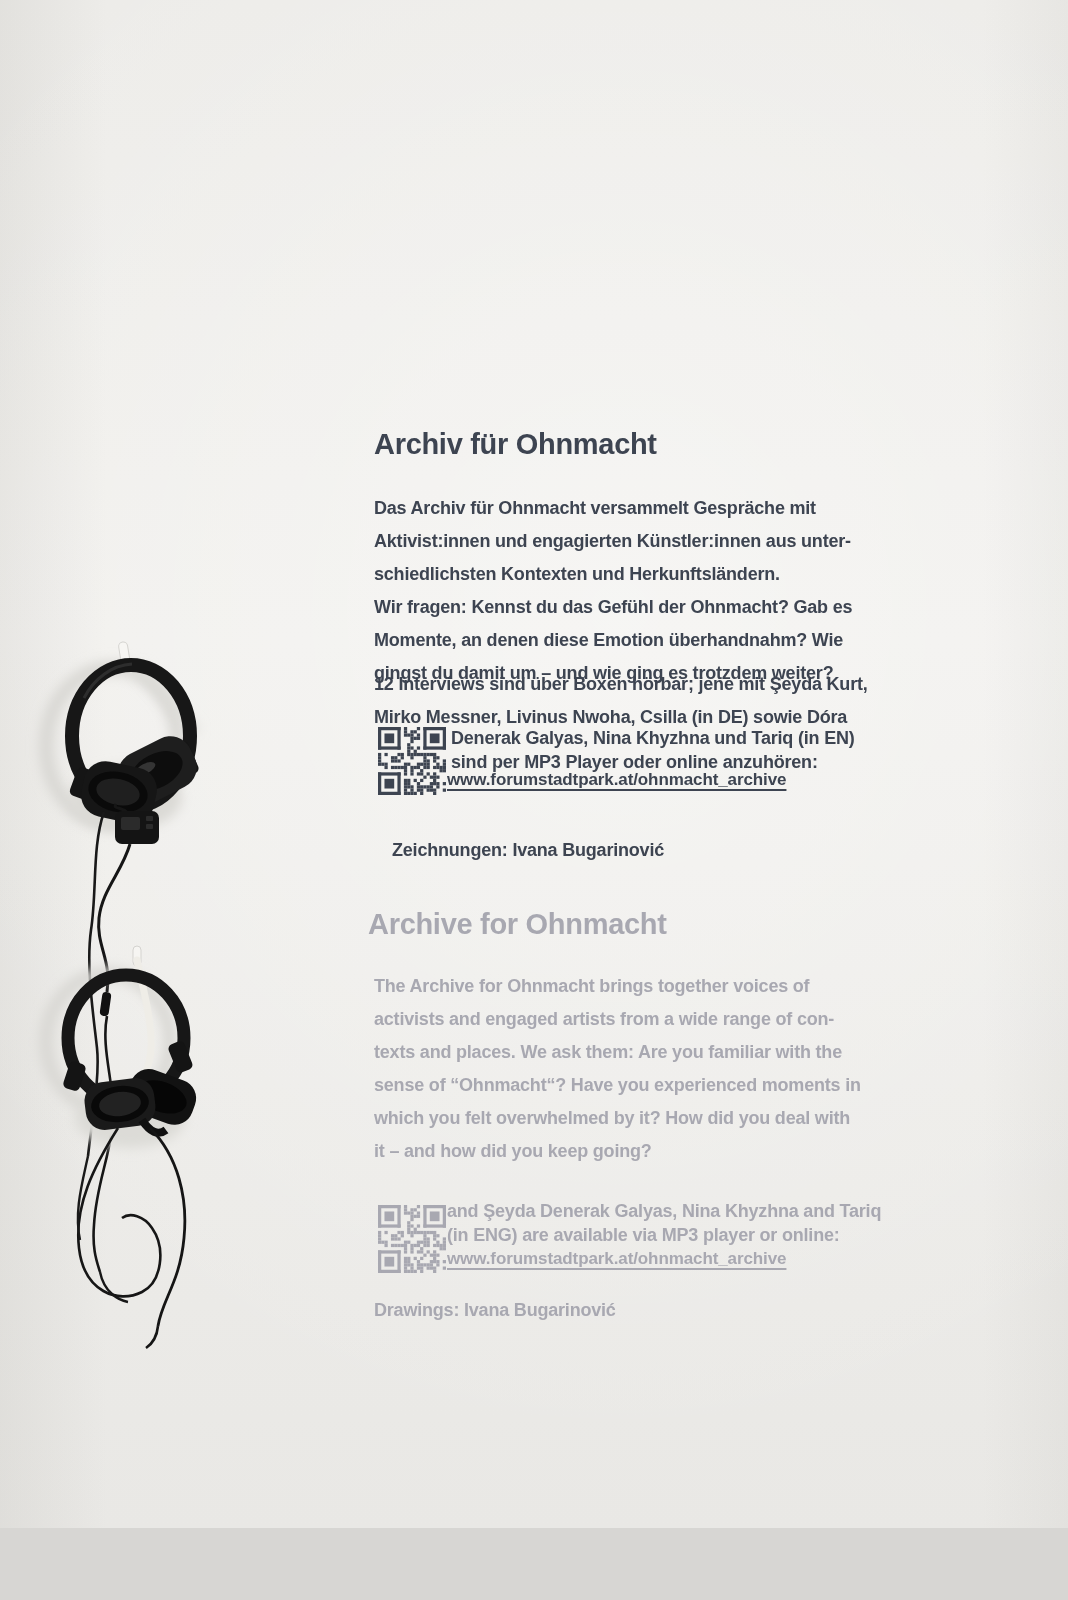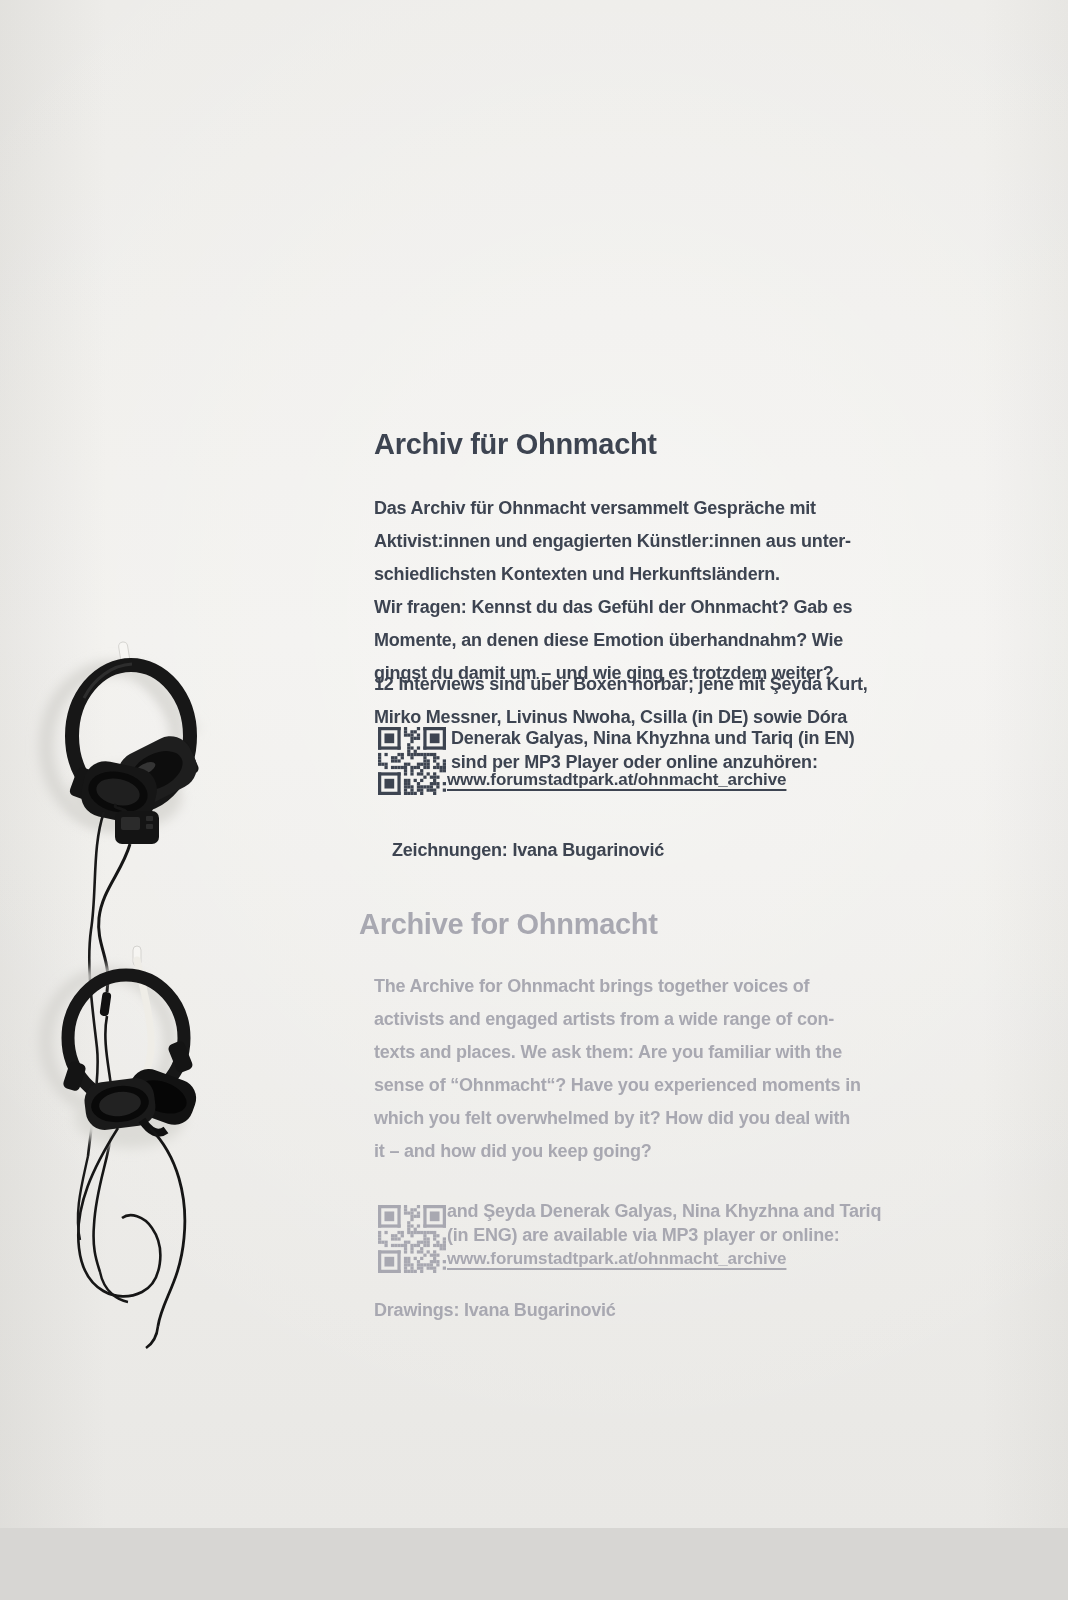--- a/index.html
+++ b/index.html
@@ -264,21 +264,21 @@
         <rect x="6.476190476190476" y="51.80952380952381" width="9.714285714285715" height="9.714285714285715" fill="#3d4451"></rect>
       </svg></div>
 
   <p class="blk de side" style="left:447px;top:722px;margin:4px;">Denerak Galyas, Nina Khyzhna und Tariq (in EN)
 sind per MP3 Player oder online anzuhören:</p>
 
   <span class="blk de url" style="left:447px;top:770px;">www.forumstadtpark.at/ohnmacht_archive</span>
 
   <p class="blk de body" style="left:374px;top:816px;margin:18px;">Zeichnungen: Ivana Bugarinović</p>
 
-  <h2 class="blk en title" style="left:359px;top:908px;margin:0;">Archive for Ohnmacht</h2>
+  <h2 class="blk en title" style="left:368px;top:908px;margin:0;">Archive for Ohnmacht</h2>
 
   <p class="blk en body" style="left:374px;top:970px;margin:0;">The Archive for Ohnmacht brings together voices of
 activists and engaged artists from a wide range of con-
 texts and places. We ask them: Are you familiar with the
 sense of “Ohnmacht“? Have you experienced moments in
 which you felt overwhelmed by it? How did you deal with
 it – and how did you keep going?</p>
 
 
   <div class="qr" style="left:378px;top:1205px;"><svg width="68" height="68">

